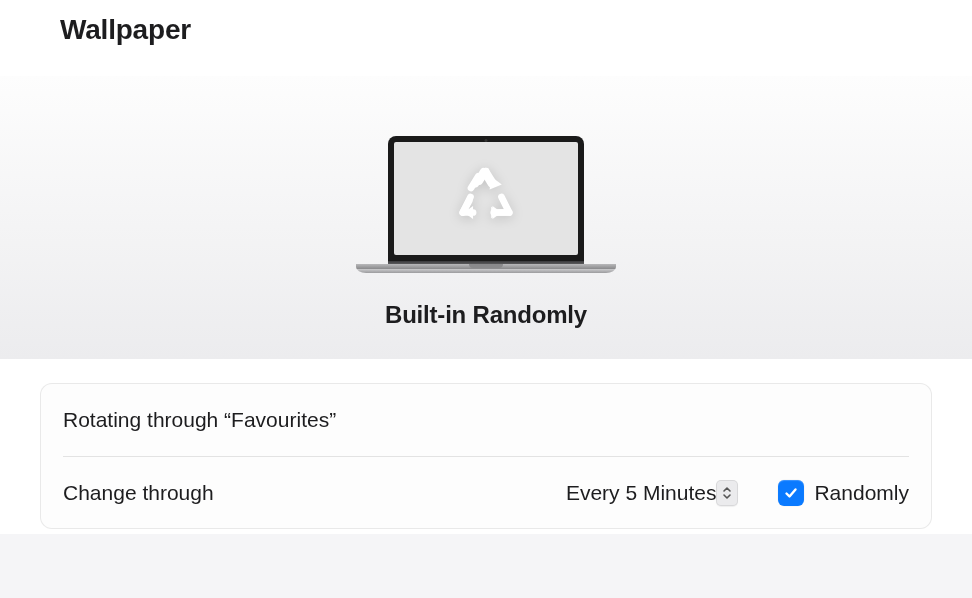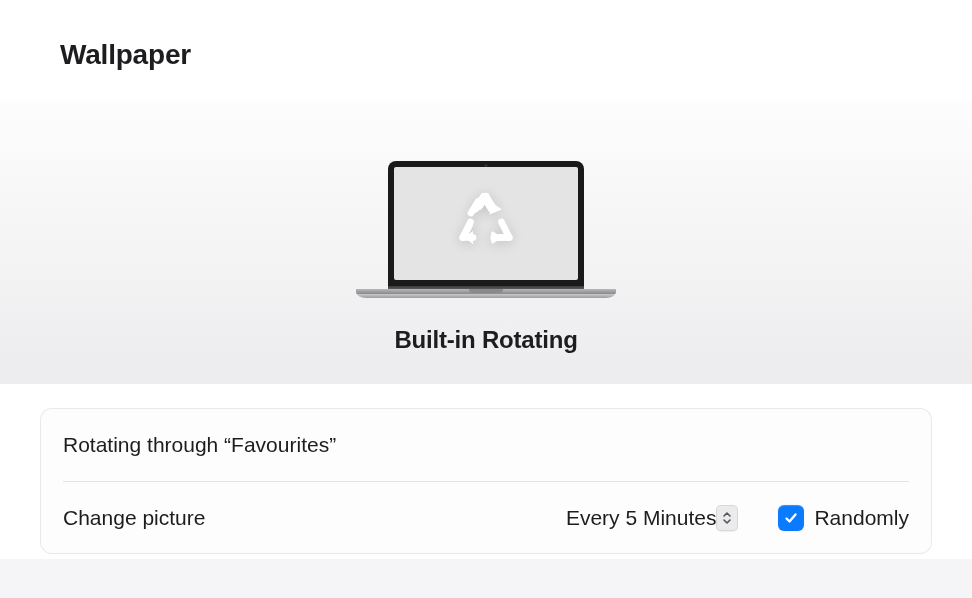--- a/index.html
+++ b/index.html
@@ -6,21 +6,21 @@
     body {
       font-family: -apple-system, BlinkMacSystemFont, "Segoe UI", Helvetica, Arial, sans-serif;
       background: #f5f5f7;
       width: 972px;
       height: 598px;
       overflow: hidden;
       color: #1d1d1f;
     }
     .header {
       background: #ffffff;
-      padding: 39px 0 30px 60px;
+      padding: 14px 0 30px 60px;
     }
     .page-title {
       font-size: 28px;
       font-weight: 700;
       letter-spacing: -0.2px;
     }
     .preview-area {
       background: linear-gradient(to bottom, #fdfdfd, #ececee);
       padding: 60px 0 30px 0;
       display: flex;
@@ -185,32 +185,32 @@
             <polygon points="14,15.8 14,20.2 17.8,18" fill="white"></polygon>
           </svg>
         </span>
       </div>
     </div>
     <div class="laptop-hinge"></div>
     <div class="laptop-base">
       <div class="laptop-notch"></div>
     </div>
   </div>
-  <div class="display-label">Built-in Rotating</div>
+  <div class="display-label">Built-in Randomly</div>
 </div>
 
 <div class="settings-section">
   <div class="settings-card">
 
     <div class="settings-row">
       <div class="row-left">Rotating through “Favourites”</div>
     </div>
 
     <div class="settings-row">
-      <div class="row-left">Change picture</div>
+      <div class="row-left">Change through</div>
       <div class="row-right">
         <div class="dropdown">
           <span class="dropdown-value">Every 5 Minutes</span>
           <span class="stepper-icon">
             <svg width="10" height="16" viewBox="0 0 10 16">
               <path d="M2 6 L5 3 L8 6" stroke="#555" stroke-width="1.6" fill="none" stroke-linecap="round" stroke-linejoin="round"></path>
               <path d="M2 10 L5 13 L8 10" stroke="#555" stroke-width="1.6" fill="none" stroke-linecap="round" stroke-linejoin="round"></path>
             </svg>
           </span>
         </div>

